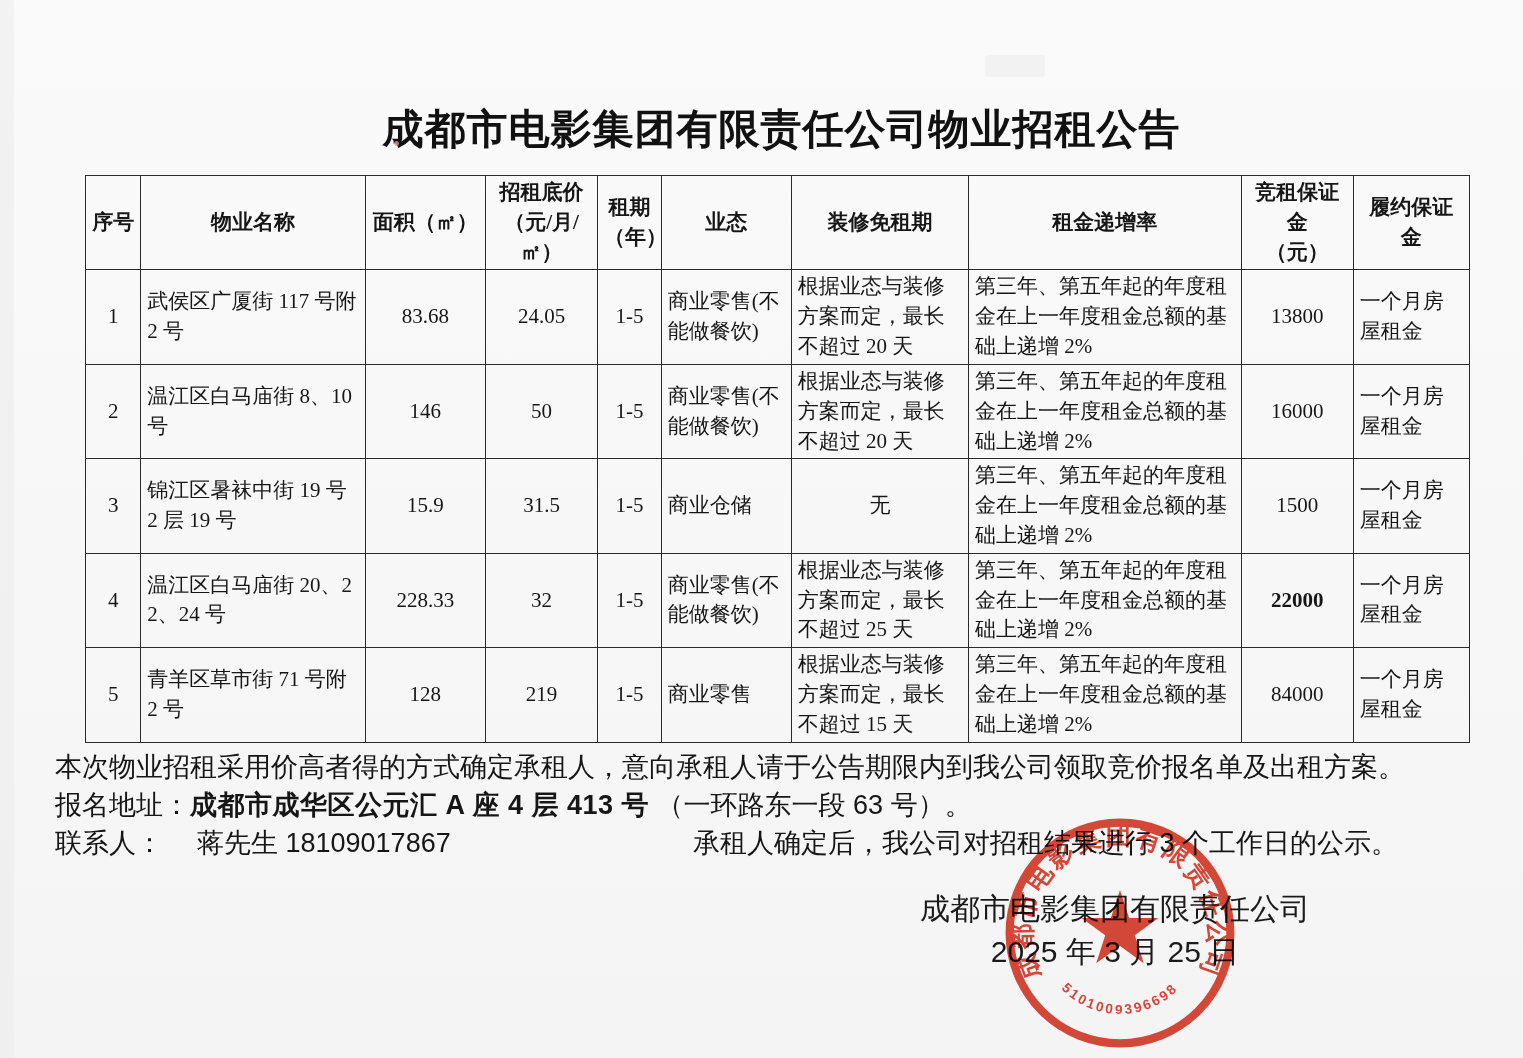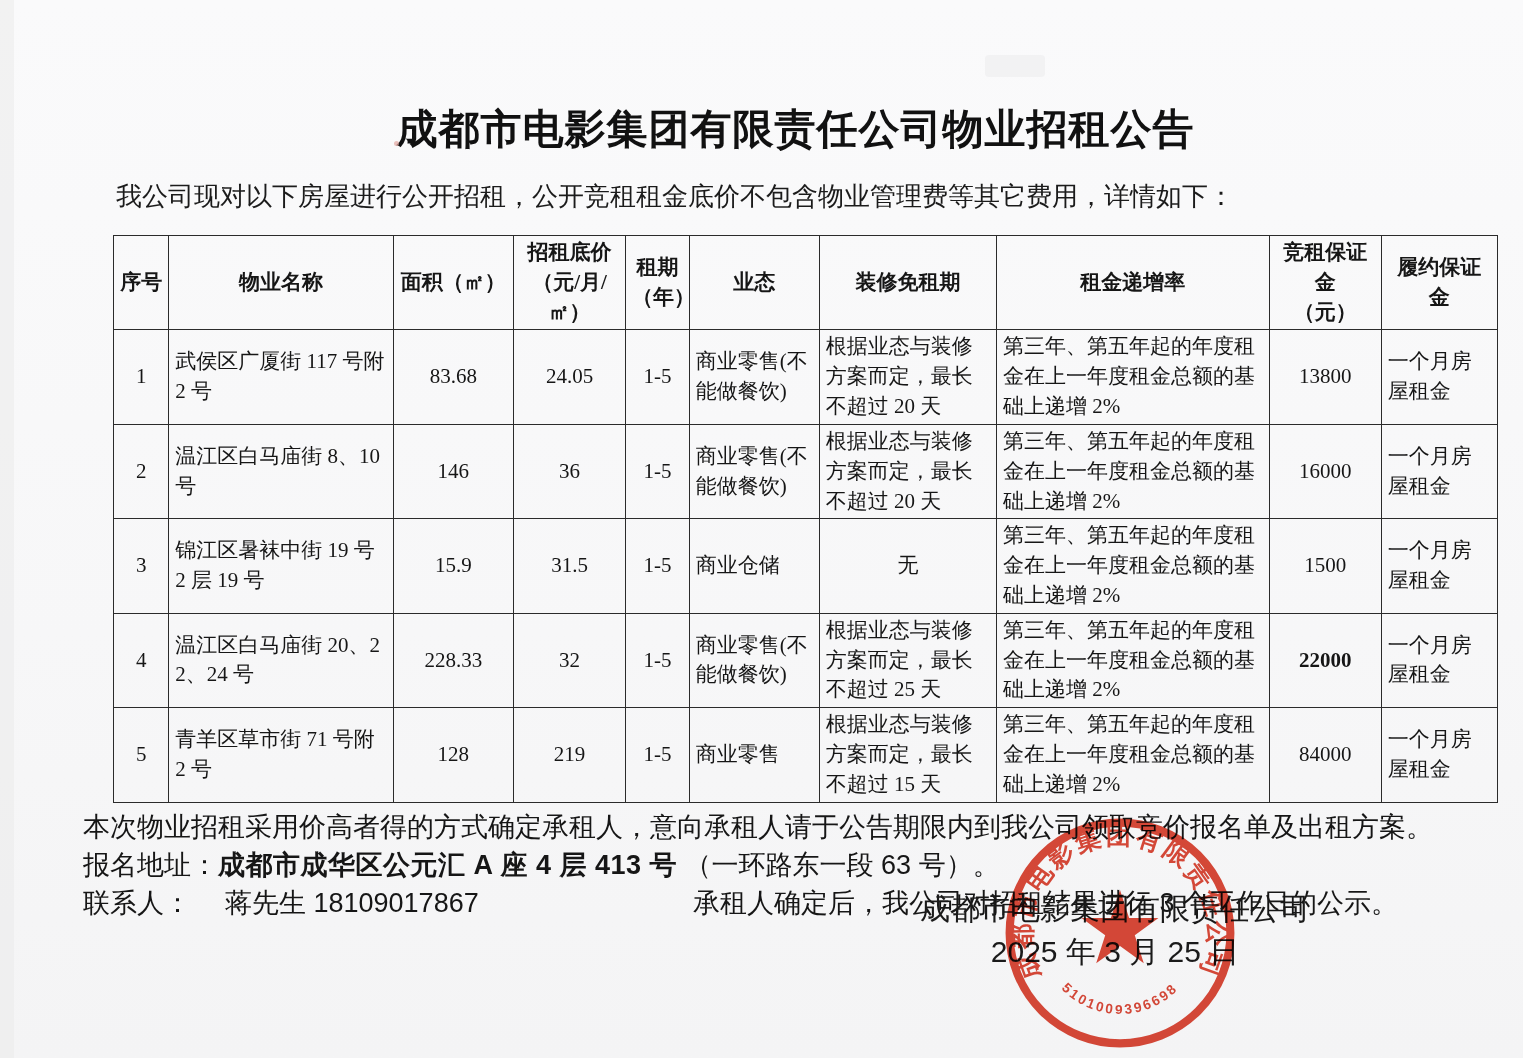--- a/index.html
+++ b/index.html
@@ -9,21 +9,20 @@
     font-family:"Liberation Sans","DejaVu Sans",sans-serif;
     color:#1a1a1a;
     position:relative;
     overflow:hidden;
   }
   .page{
     position:absolute;inset:0;
     background:linear-gradient(180deg,#fafafb 0%,#f7f7f8 60%,#f4f4f5 100%);
     padding-top:104px;
     box-sizing:border-box;
-    padding-left:28px;
   }
   
   .artifact-left{position:absolute;left:0;top:0;width:14px;height:1058px;background:#e9e9ea;opacity:.5;}
   .artifact-topright{position:absolute;left:985px;top:55px;width:60px;height:22px;background:#ededee;opacity:.6;border-radius:4px;}
   .artifact-dot{position:absolute;left:394px;top:141px;width:5px;height:5px;border-radius:50%;background:#e3a6a0;opacity:.7;}
 
   h1.title{
     margin:0 0 0 40px;
     text-align:center;
     font-size:41px;
@@ -87,21 +86,20 @@
 <body>
 
 <div class="page">
 
   <div class="artifact-left"></div>
   <div class="artifact-topright"></div>
   <div class="artifact-dot"></div>
 
   <h1 class="title">成都市电影集团有限责任公司物业招租公告</h1>
 
-  <p class="intro">我公司现对以下房屋进行公开招租，公开竞租租金底价不包含物业管理费等其它费用，详情如下：</p>
 
   <table class="props">
     <colgroup>
       <col class="w-no">
         <col class="w-name">
         <col class="w-area">
         <col class="w-price">
         <col class="w-term">
       <col class="w-biz">
         <col class="w-free">
@@ -156,21 +154,21 @@
         <td class="l">商业零售(不能做餐饮)</td>
         <td class="l">根据业态与装修方案而定，最长不超过 20 天</td>
         <td class="l">第三年、第五年起的年度租金在上一年度租金总额的基础上递增 2%</td>
         <td class="c">13800</td>
         <td class="l">一个月房屋租金</td>
       </tr>
       <tr>
         <td class="c">2</td>
         <td class="l">温江区白马庙街 8、10 号</td>
         <td class="c">146</td>
-        <td class="c">36</td>
+        <td class="c">50</td>
         <td class="c">1-5</td>
         <td class="l">商业零售(不能做餐饮)</td>
         <td class="l">根据业态与装修方案而定，最长不超过 20 天</td>
         <td class="l">第三年、第五年起的年度租金在上一年度租金总额的基础上递增 2%</td>
         <td class="c">16000</td>
         <td class="l">一个月房屋租金</td>
       </tr>
       <tr>
         <td class="c">3</td>
         <td class="l">锦江区暑袜中街 19 号 2 层 19 号</td>

